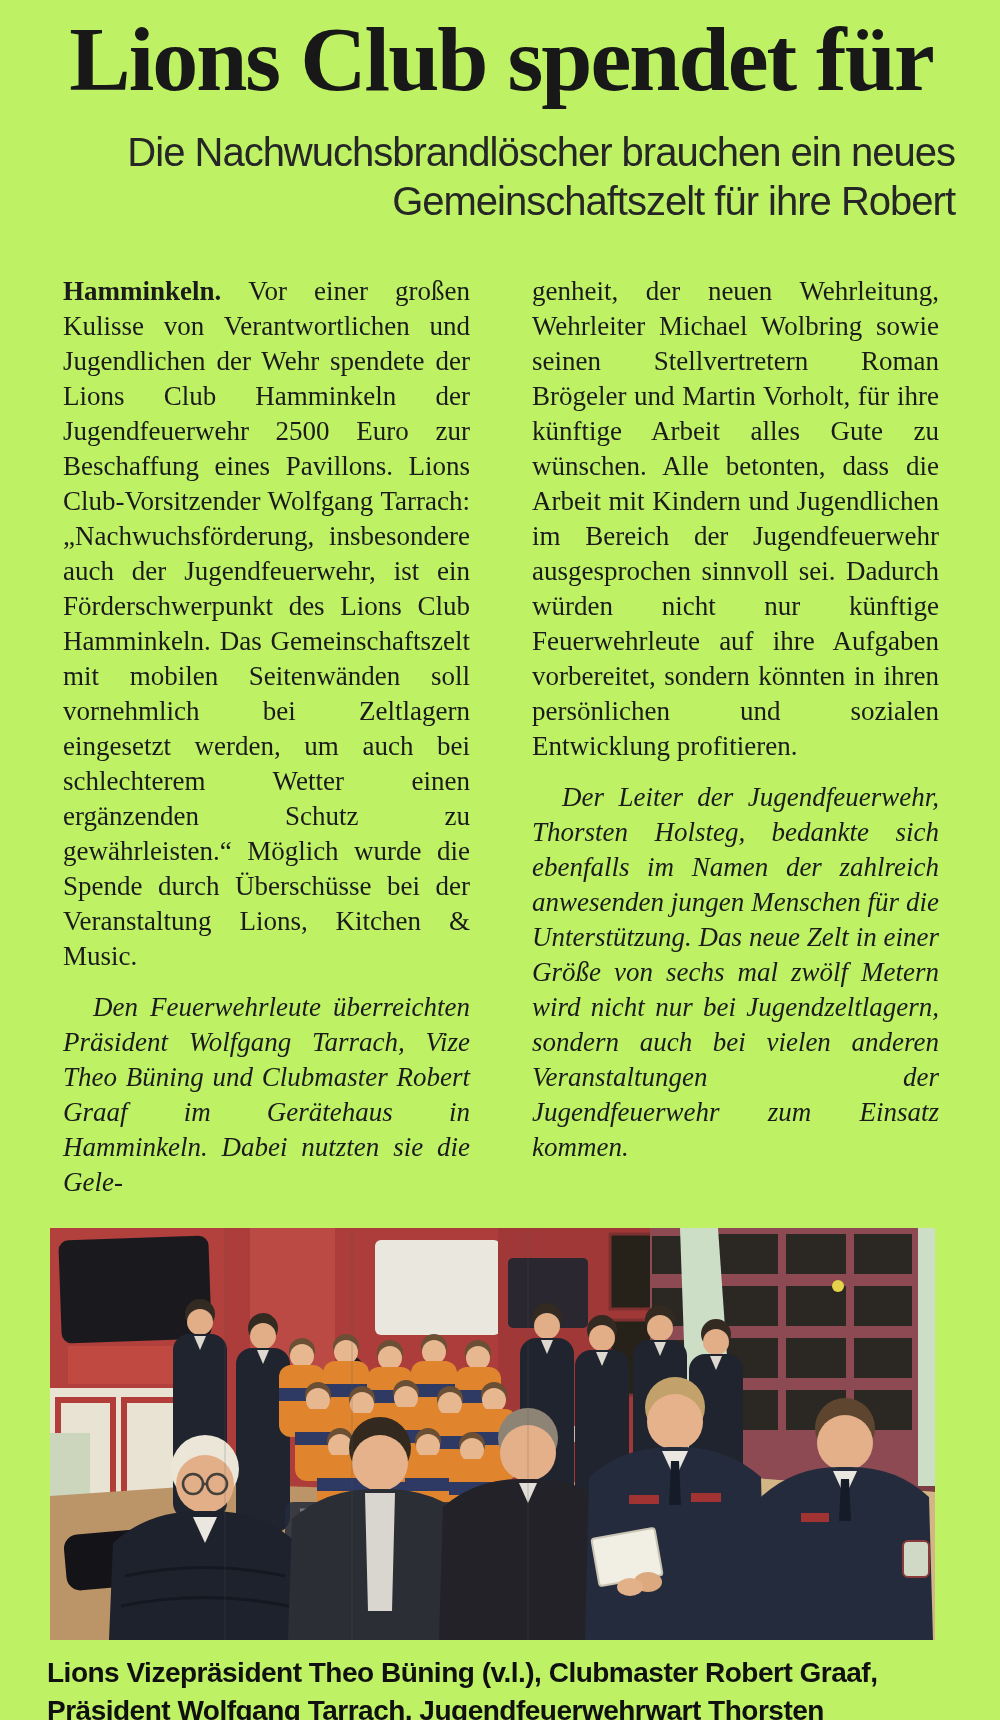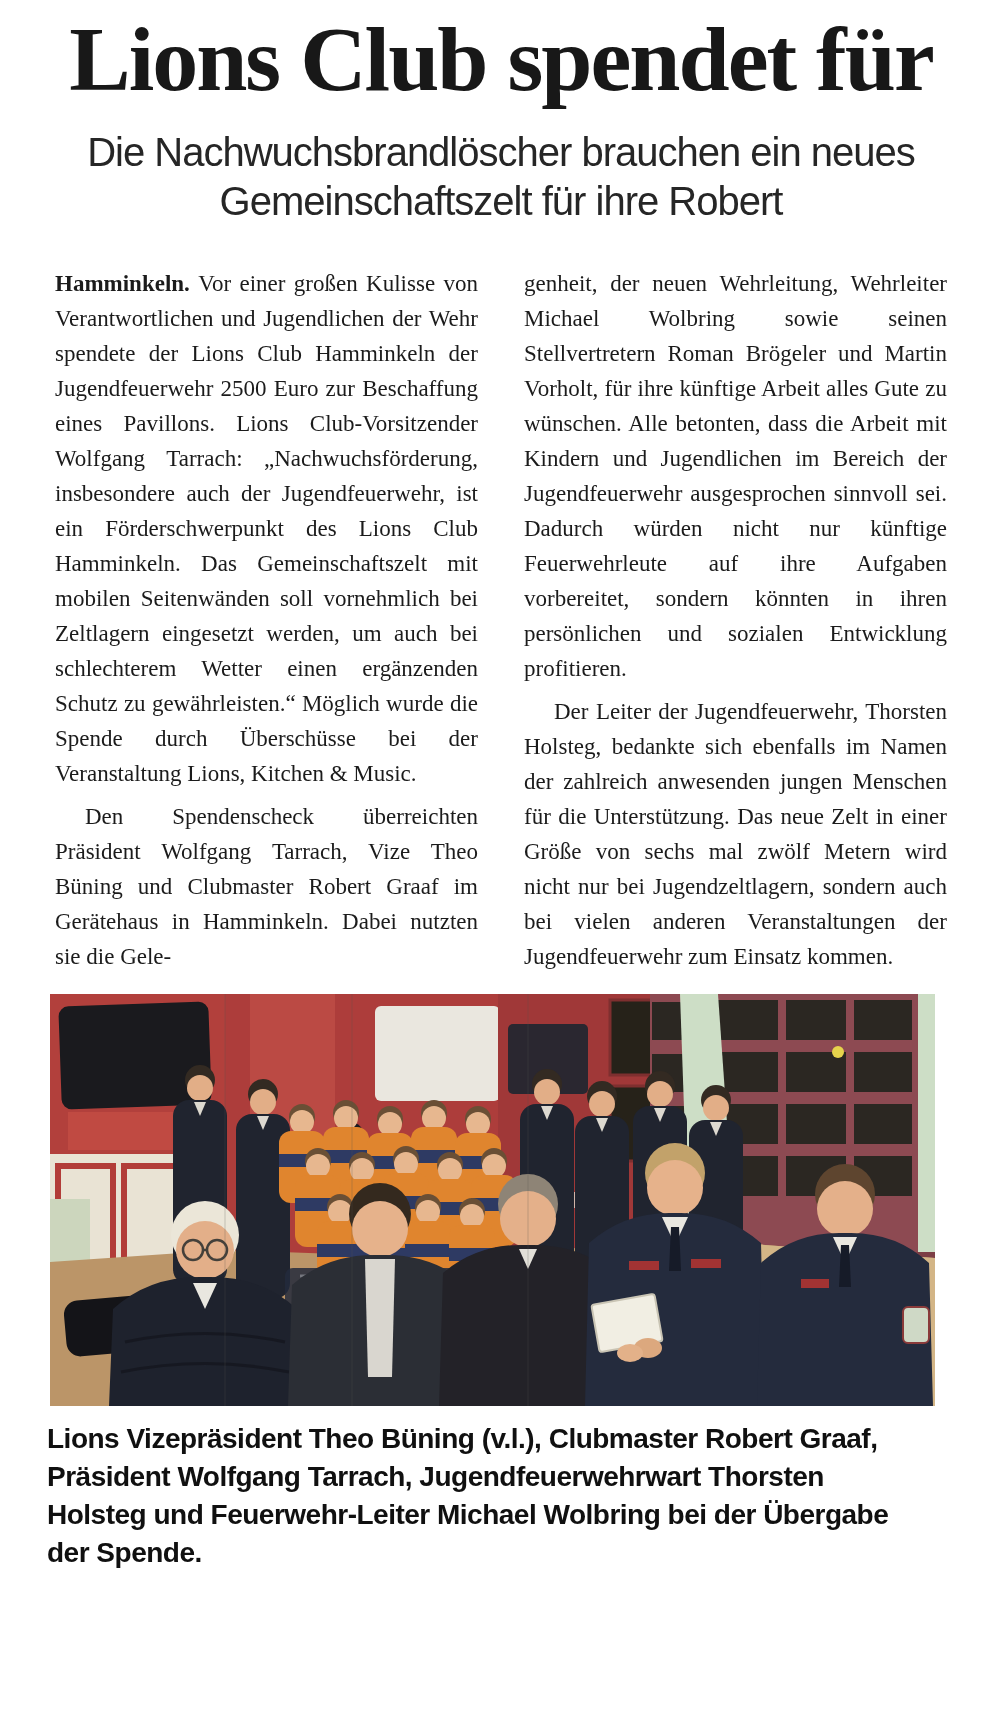--- a/index.html
+++ b/index.html
@@ -1,42 +1,42 @@
 <!DOCTYPE html>
 <html lang="de"><head>
 <meta charset="utf-8">
 <style>
   html,body{margin:0;padding:0;}
   body{background:#e9e9e6;}
   .page{
     width:1000px;height:1720px;margin:0 auto;box-sizing:border-box;
-    padding:10px 45px 0 47px;background:#ffffff;overflow:hidden;
+    padding:10px 45px 0 47px;background:#bef264;overflow:hidden;
     font-family:"Liberation Serif","DejaVu Serif",serif;color:#1d1d1d;
   }
   .headline{
     margin:2px 0 0 0;text-align:center;font-weight:bold;
     font-size:92px;line-height:94px;letter-spacing:-2px;color:#181818;
     font-family:"Liberation Serif","DejaVu Serif",serif;
   }
   .hl-line{display:block;white-space:nowrap;}
   .subheadline{
-    margin:22px 0 0 0;text-align:center;font-weight:normal;
+    margin:22px 0 0 0;text-align:right;font-weight:normal;
     font-family:"Liberation Sans","DejaVu Sans",sans-serif;
     font-size:40px;line-height:49px;color:#262626;letter-spacing:-1px;
   }
   .sh-line{display:block;}
   .body-columns{
     display:flex;gap:30px;margin-top:32px;
   }
   .col{width:439px;}
   .para{
-    margin:8px;font-size:23px;line-height:35px;text-align:justify;
+    margin:16px;font-size:27px;line-height:35px;text-align:justify;
     color:#1b1b1b;overflow-wrap:break-word;hyphens:auto;
   }
-  .para.indent{text-indent:30px;}
+  .para.indent{text-indent:30px;font-style:italic;}
   .lead{font-weight:bold;}
   .photo{
     margin:12px 0 0 3px;width:885px;height:412px;position:relative;
     overflow:hidden;background:#b2403c;
   }
   .photo svg{display:block;}
   .caption-wrap{
     position:relative;margin-top:14px;width:888px;
     font-family:"Liberation Sans","DejaVu Sans",sans-serif;
   }
@@ -55,21 +55,21 @@
   </h1>
 
   <h2 class="subheadline">
     <span class="sh-line">Die Nachwuchsbrandlöscher brauchen ein neues</span>
     <span class="sh-line">Gemeinschaftszelt für ihre Robert</span>
   </h2>
 
   <div class="body-columns">
     <div class="col">
       <p class="para"><strong class="lead">Hamminkeln. </strong><span>Vor einer großen Kulisse von Verantwortlichen und Jugendlichen der Wehr spendete der Lions Club Hamminkeln der Jugendfeuerwehr 2500 Euro zur Beschaffung eines Pavillons. Lions Club-Vorsitzender Wolfgang Tarrach: „Nachwuchsförderung, insbesondere auch der Jugendfeuerwehr, ist ein Förderschwerpunkt des Lions Club Hamminkeln. Das Gemeinschaftszelt mit mobilen Seitenwänden soll vornehmlich bei Zeltlagern eingesetzt werden, um auch bei schlechterem Wetter einen ergänzenden Schutz zu gewährleisten.“ Möglich wurde die Spende durch Überschüsse bei der Veranstaltung Lions, Kitchen &amp; Music.</span></p>
-      <p class="para indent">Den Spendenscheck überreichten Präsident Wolfgang Tarrach, Vize Theo Büning und Clubmaster Robert Graaf im Gerätehaus in Hamminkeln. Dabei nutzten sie die Gele-</p>
+      <p class="para indent">Den Feuerwehrleute überreichten Präsident Wolfgang Tarrach, Vize Theo Büning und Clubmaster Robert Graaf im Gerätehaus in Hamminkeln. Dabei nutzten sie die Gele-</p>
     </div>
     <div class="col">
       <p class="para">genheit, der neuen Wehrleitung, Wehrleiter Michael Wolbring sowie seinen Stellvertretern Roman Brögeler und Martin Vorholt, für ihre künftige Arbeit alles Gute zu wünschen. Alle betonten, dass die Arbeit mit Kindern und Jugendlichen im Bereich der Jugendfeuerwehr ausgesprochen sinnvoll sei. Dadurch würden nicht nur künftige Feuerwehrleute auf ihre Aufgaben vorbereitet, sondern könnten in ihren persönlichen und sozialen Entwicklung profitieren.</p>
       <p class="para indent">Der Leiter der Jugendfeuerwehr, Thorsten Holsteg, bedankte sich ebenfalls im Namen der zahlreich anwesenden jungen Menschen für die Unterstützung. Das neue Zelt in einer Größe von sechs mal zwölf Metern wird nicht nur bei Jugendzeltlagern, sondern auch bei vielen anderen Veranstaltungen der Jugendfeuerwehr zum Einsatz kommen.</p>
     </div>
   </div>
 
   <figure class="photo">
     <svg width="885" height="412" viewBox="0 0 885 412" xmlns="http://www.w3.org/2000/svg">
       <defs>

